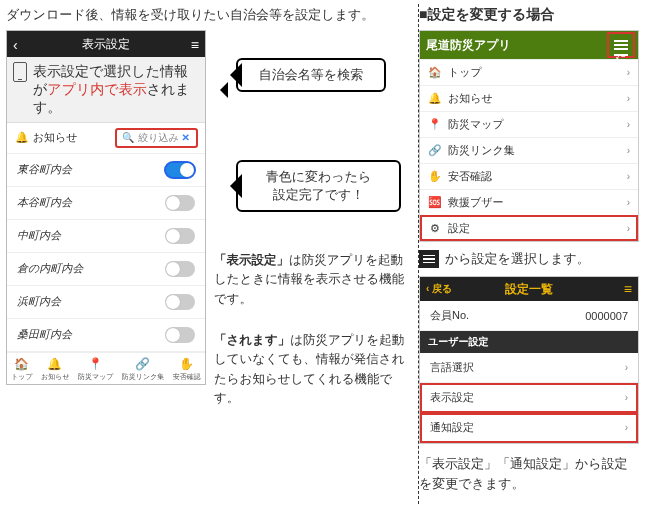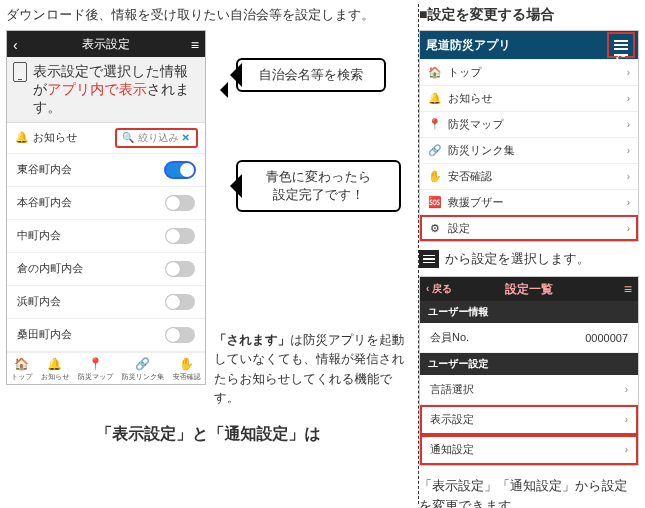--- a/index.html
+++ b/index.html
@@ -95,20 +95,21 @@
   .red-box { outline: 2px solid #d6362f; outline-offset: -1px; border-radius: 2px; }
   .blue-box { outline: 2.5px solid #2563eb; outline-offset: -1px; border-radius: 2px; }
 
   .assoc-row {
     display: flex;
     align-items: center;
     justify-content: space-between;
     padding: 8px 10px;
     border-bottom: 1px solid #eee;
     font-size: 11px;
+    font-style: italic;
   }
   .toggle {
     width: 30px; height: 16px; border-radius: 8px; background:#ccc; position: relative;
   }
   .toggle::after {
     content:""; position:absolute; top:1px; left:1px; width:14px; height:14px; background:#fff; border-radius:50%; box-shadow:0 0 1px rgba(0,0,0,.3);
   }
   .toggle.on { background:#1f88e5; }
   .toggle.on::after { left:auto; right:1px; }
 
@@ -177,21 +178,21 @@
   }
   .big-statement .l1 { font-size:16px; font-weight:bold; }
   .big-statement .l2 { font-size:22px; font-weight:bold; margin-top:2px;}
 
   
   .rhead { font-size:14px; font-weight:bold; margin-bottom:6px; }
   .menu-card {
     border:1px solid #ccc;
   }
   .mc-header {
-    background:#0c4a6e; color:#fff; display:flex; align-items:center; justify-content:space-between;
+    background:#4d7c0f; color:#fff; display:flex; align-items:center; justify-content:space-between;
     padding:4px 6px; font-size:12px; font-weight:bold;
   }
   .mc-header .menu-btn {
     width:22px;height:20px;display:flex;flex-direction:column;justify-content:center;align-items:center;gap:2px;
     outline:2px solid #d6362f; outline-offset:1px; position:relative;
   }
   .mc-header .menu-btn span{width:14px;height:2px;background:#fff;}
   .mc-header .menu-btn .lbl{font-size:6px;color:#fff;position:absolute;bottom:-1px;}
   .mc-row {
     display:flex; align-items:center; gap:6px; padding:5px 8px; border-top:1px solid #eee; font-size:11px;
@@ -201,21 +202,21 @@
   .mc-row.redbox { outline:2px solid #d6362f; outline-offset:-2px; }
 
   .note { font-size:13px; margin:8px 0; display:flex; align-items:center; gap:6px;}
   .note .menu-icon {
     width:20px;height:18px;background:#222;display:inline-flex;flex-direction:column;justify-content:center;align-items:center;gap:2px;
   }
   .note .menu-icon span{width:12px;height:1.5px;background:#fff;}
 
   .settings-card { border:1px solid #ccc; }
   .sc-header {
-    background:#222;color:#fca5a5;display:flex;align-items:center;justify-content:center;position:relative;height:24px;font-size:12px;font-weight:bold;
+    background:#222;color:#eab308;display:flex;align-items:center;justify-content:center;position:relative;height:24px;font-size:12px;font-weight:bold;
   }
   .sc-header .back{position:absolute;left:6px;font-size:10px;}
   .sc-header .menu{position:absolute;right:6px;font-size:14px;}
   .sc-section {
     background:#2f2f2f;color:#fff;font-size:10px;padding:4px 8px;font-weight:bold;
   }
   .sc-row {
     display:flex;align-items:center;justify-content:space-between;padding:7px 10px;font-size:11px;border-bottom:1px solid #eee;background:#fff;gap:28px;
   }
   .sc-row .caret{color:#888;font-size:10px;}
@@ -303,26 +304,28 @@
     <div class="bubble b1">
       <span class="tail"></span><span class="tail2"></span>
       <span>自治会名等を検索</span>
     </div>
     <div class="bubble b2">
       <span class="tail"></span>
       <div>青色に変わったら</div>
       <div>設定完了です！</div>
     </div>
 
+    <div class="explain e1">
+      <span class="hl">「表示設定」</span><span>は防災アプリを起動したときに情報を表示させる機能です。</span>
+    </div>
     <div class="explain e2">
       <span class="hl">「されます」</span><span>は防災アプリを起動していなくても、情報が発信されたらお知らせしてくれる機能です。</span>
     </div>
 
     <div class="big-statement">
-      <div class="l1">「表示設定」と「通知設定」は</div>
     </div>
   </div>
 
   <div class="col-right">
     <div class="rhead">■設定を変更する場合</div>
 
     <div class="menu-card">
       <div class="mc-header">
         <span>尾道防災アプリ</span>
         <span class="menu-btn">
@@ -379,21 +382,20 @@
         </span>
       <span>から設定を選択します。</span>
     </div>
 
     <div class="settings-card">
       <div class="sc-header">
         <span class="back">‹ <span>戻る</span></span>
         <span>設定一覧</span>
         <span class="menu">≡</span>
       </div>
-      <div class="sc-section">ユーザー情報</div>
       <div class="sc-row">
         <span>会員No.</span>
         <span>0000007</span>
       </div>
       <div class="sc-section">ユーザー設定</div>
       <div id="settings-rows">
           <div class="sc-row">
             <span>言語選択</span>
             <span class="caret">›</span>
           </div>

